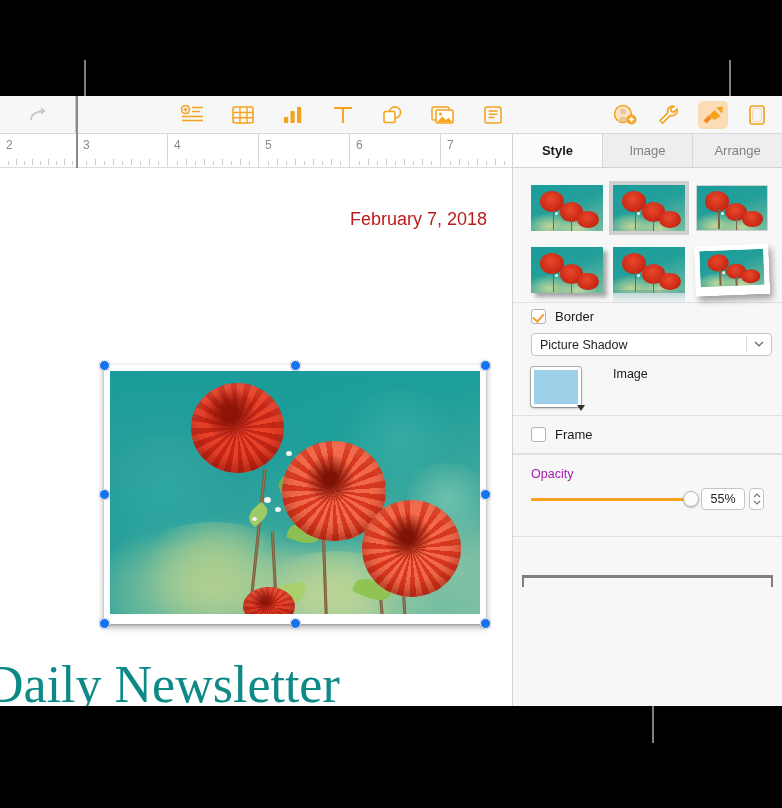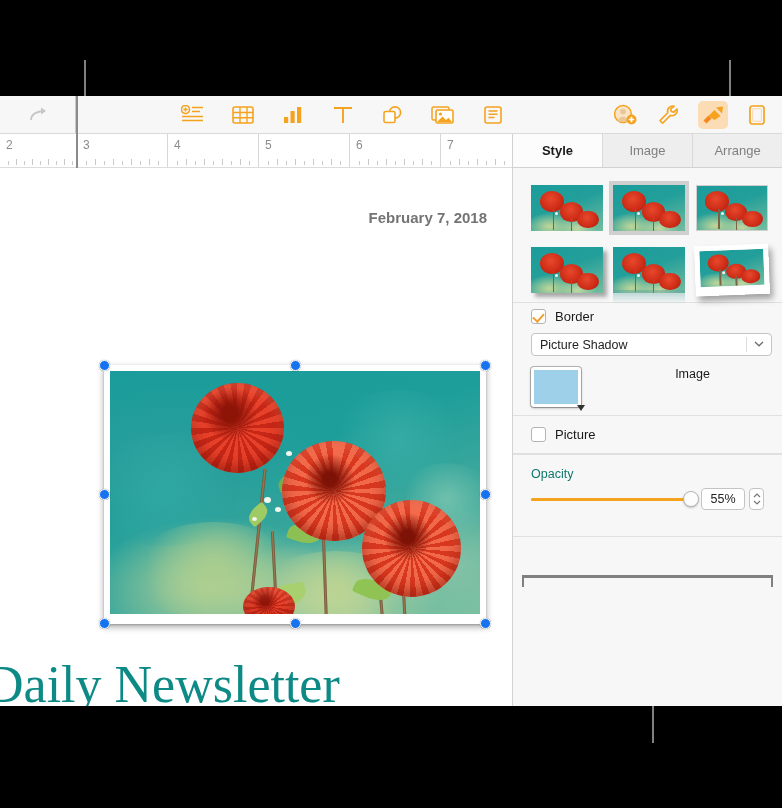--- a/index.html
+++ b/index.html
@@ -62,21 +62,21 @@
     background: #8a8a8a;
   }
 
   
   .doc {
     position: absolute; left: 0; top: 72px; width: 512px; height: 538px;
     background: #ffffff; overflow: hidden;
   }
   .doc-date {
     position: absolute; right: 25px; top: 41px;
-    font-size: 15px; color: #737373; font-weight: bold;
+    font-size: 18px; color: #b91c1c; font-weight: normal;
     font-family: "Liberation Sans", sans-serif;
   }
   .doc-title {
     position: absolute; left: -14px; top: 487px;
     font-family: "Liberation Serif", serif;
     font-size: 52px; color: #0d8a86; letter-spacing: 0px;
     white-space: nowrap;
   }
 
   
@@ -174,21 +174,21 @@
   }
   .sthumb.tilt .mini {
     border: 5px solid #ffffff; border-bottom-width: 9px;
     width: 74px; height: 50px;
     transform: rotate(-2.2deg);
     box-shadow: 3px 5px 6px rgba(0,0,0,0.35);
   }
 
   .sep { height: 1px; background: #e0e0e0; margin: 0 0px; }
 
-  .ctrl-sec { padding: 6px 10px 8px 18px; text-align: center; }
+  .ctrl-sec { padding: 6px 10px 8px 18px; }
   .row { display: flex; align-items: center; }
   .cb {
     width: 15px; height: 15px; border: 1px solid #b4b4b4; border-radius: 3px;
     background: #ffffff; position: relative; flex: none;
   }
   .cb.on::after {
     content: ""; position: absolute; left: 3px; top: 1px;
     width: 5px; height: 9px; border: solid #f2a031; border-width: 0 2px 2px 0;
     transform: rotate(42deg);
   }
@@ -233,21 +233,21 @@
     display: flex; align-items: center; justify-content: center; flex: none; margin-left: 10px;
   }
   .stepper {
     width: 15px; height: 22px; border: 1px solid #c4c4c4; border-radius: 4px; background: #fff;
     margin-left: 4px; flex: none; display: flex; flex-direction: column;
     align-items: center; justify-content: center; gap: 2px;
   }
   .stepper svg { display: block; }
 
   .op-sec { padding: 12px 18px 10px 18px; }
-  .op-label { font-size: 12.5px; color: #0f766e; margin-bottom: 7px; }
+  .op-label { font-size: 12.5px; color: #a21caf; margin-bottom: 7px; }
 
   
   .bracket { position: absolute; }
 </style>
 </head>
 <body>
 
 <div id="root">
 
   <div class="callout" style="left:84px; top:60px; width:2px; height:210px;"></div>
@@ -585,21 +585,21 @@
             <div class="scale-label">Image</div>
           </div>
         </div>
       </div>
 
       <div class="sep"></div>
 
       <div class="ctrl-sec" style="padding-top:11px;padding-bottom:11px;">
         <div class="row">
           <div class="cb"></div>
-          <div class="cb-label">Picture</div>
+          <div class="cb-label">Frame</div>
         </div>
       </div>
 
       <div class="sep"></div>
 
 
       <div class="sep"></div>
 
       <div class="op-sec">
         <div class="op-label">Opacity</div>

